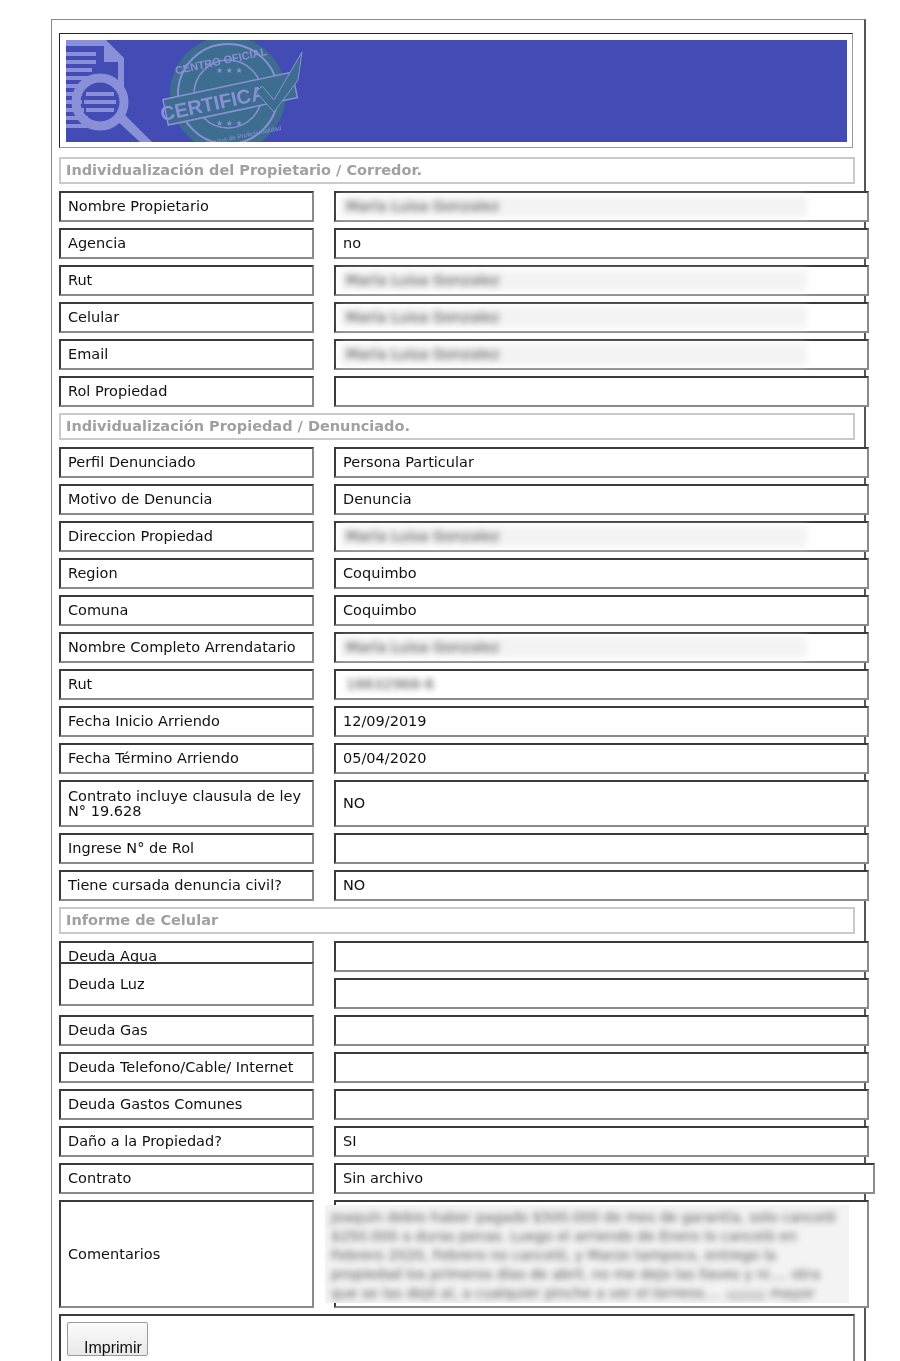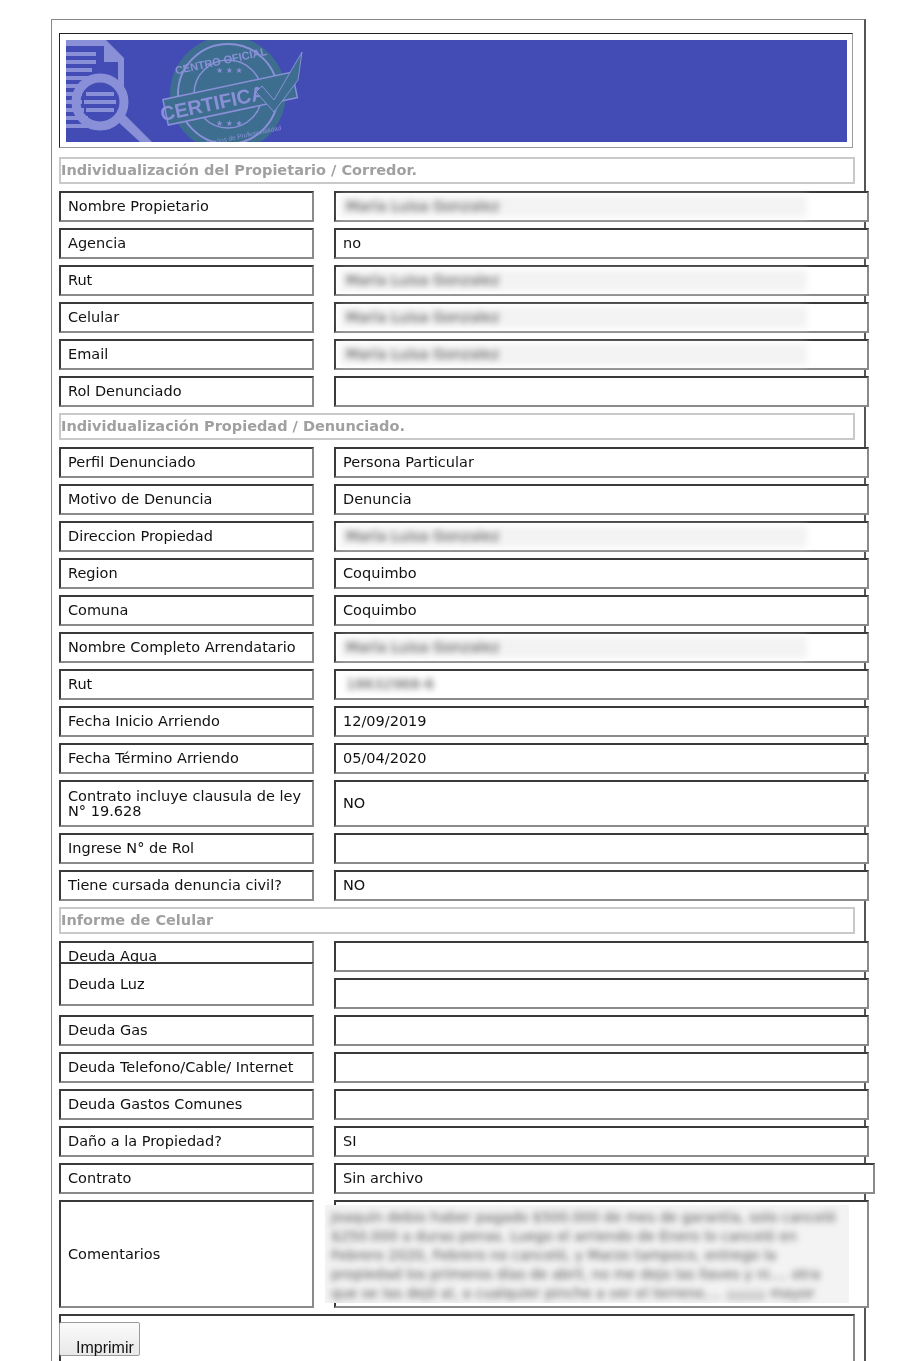--- a/index.html
+++ b/index.html
@@ -25,21 +25,21 @@
     .banner svg { position: absolute; left: 0; top: 0; }
     .banner-title {
       position: absolute; right: 12px; bottom: 8px;
       font-family: "Liberation Sans", sans-serif; font-weight: bold;
       font-size: 25px; letter-spacing: 0.2px; color: #ffffff;
     }
 
     .section {
       position: absolute; left: 59px; width: 796px; height: 27px;
       border: 2px solid #c9c9c9; box-sizing: border-box; background: #fff;
-      line-height: 23px;
+      padding-left: 5px; line-height: 23px;
       font-weight: bold; font-size: 14.5px; color: #a0a0a0;
     }
     .cell {
       position: absolute; box-sizing: border-box; background: #fff;
       border: 2px solid #8a8a8a;
       border-top-color: #3a3a3a; border-left-color: #3a3a3a;
       padding-left: 7px; display: flex; align-items: center;
       font-size: 14.5px; color: #111; line-height: 15px;
     }
     .lbl { left: 59px; width: 255px; }
@@ -57,21 +57,21 @@
     }
     .comment-text {
       filter: blur(3.2px); color: #555; font-size: 14px; line-height: 19px;
     }
     .btn-row {
       position: absolute; left: 59px; top: 1314px; width: 796px; height: 60px;
       border: 2px solid #8a8a8a; border-top-color: #3a3a3a; border-left-color: #3a3a3a;
       box-sizing: border-box; background: #fff;
     }
     .print-btn {
-      position: absolute; left: 59px; top: 1322px; height: 26px; width: 81px;
+      position: absolute; left: 67px; top: 1322px; height: 26px; width: 81px;
       border: 1px solid #9a9a9a; border-radius: 2px;
       background: linear-gradient(#fbfbfb, #e8e8e8);
       font-family: "Liberation Sans", sans-serif; font-size: 16px; color: #111;
       padding: 16px; cursor: pointer;
     }
   </style>
 </head>
 <body>
 
 <div class="outer"></div>
@@ -134,21 +134,21 @@
 <div class="cell lbl" style="top:302px;height:31px">Celular</div>
 <div class="cell val" style="top:302px;height:31px">
     <span class="blur">María Luisa Gonzalez</span>
   </div>
 
 <div class="cell lbl" style="top:339px;height:31px">Email</div>
 <div class="cell val" style="top:339px;height:31px">
     <span class="blur">María Luisa Gonzalez</span>
   </div>
 
-<div class="cell lbl" style="top:376px;height:31px">Rol Denunciado</div>
+<div class="cell lbl" style="top:376px;height:31px">Rol Propiedad</div>
 <div class="cell val" style="top:376px;height:31px"></div>
 
 <div class="section" style="top:413px">Individualización Propiedad / Denunciado.</div>
 
 <div class="cell lbl" style="top:447px;height:31px">Perfil Denunciado</div>
 <div class="cell val" style="top:447px;height:31px">Persona Particular</div>
 
 <div class="cell lbl" style="top:484px;height:31px">Motivo de Denuncia</div>
 <div class="cell val" style="top:484px;height:31px">Denuncia</div>
 

